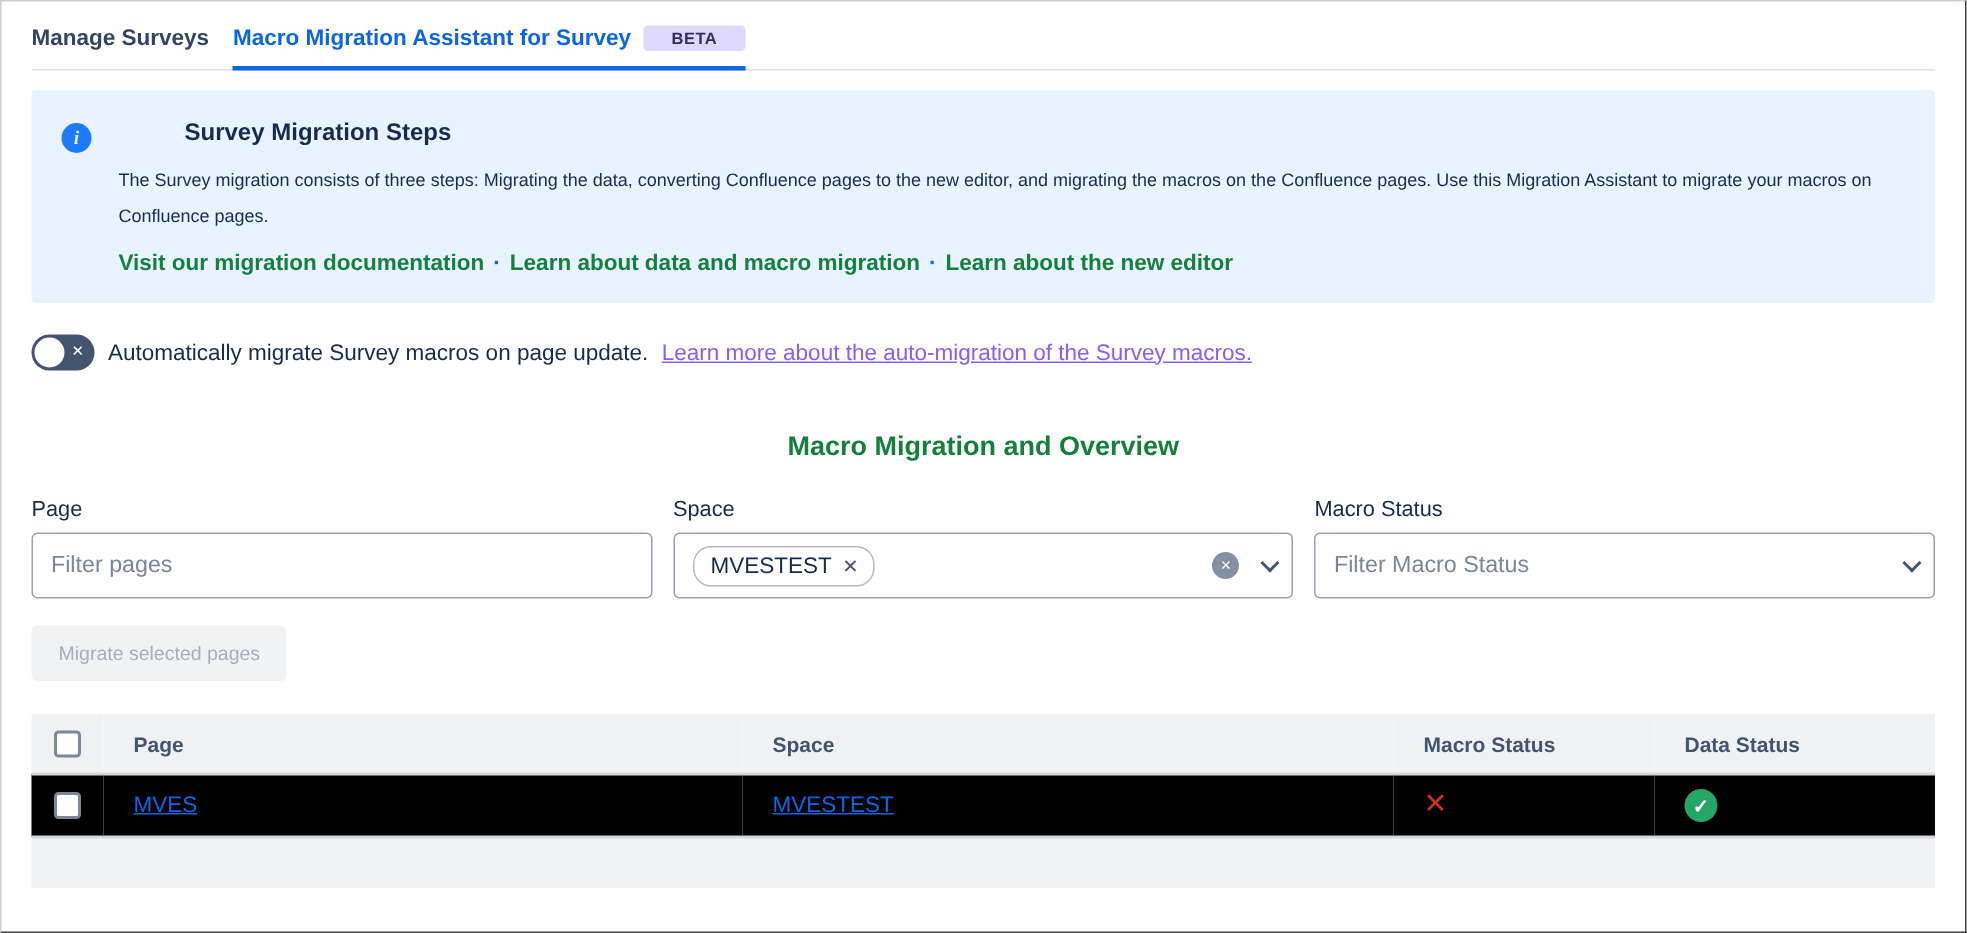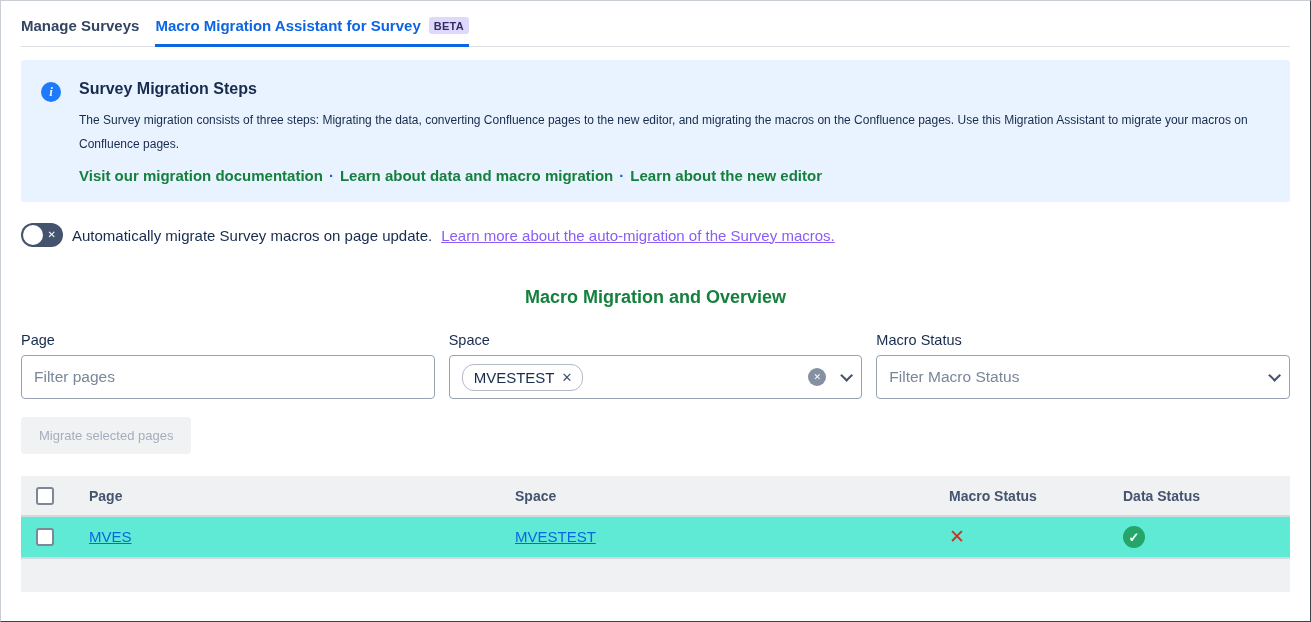--- a/index.html
+++ b/index.html
@@ -19,35 +19,35 @@
   
   .tabs { display: flex; gap: 16px; border-bottom: 1px solid #DCDFE4; padding-top: 12px; }
   .tab {
     font-size: 15px; font-weight: 600; color: #344563;
     padding: 4px 0 10px; border-bottom: 3px solid transparent; margin-bottom: -1px;
     cursor: pointer; display: flex; align-items: center; gap: 8px;
   }
   .tab.active { color: #0C66E4; border-bottom-color: #0C66E4; }
   .beta-badge {
     background: #DFD8FD; color: #352C63; font-size: 11px; font-weight: 700;
-    letter-spacing: .3px; padding: 2px 5px 1px; border-radius: 3px; line-height: 14px;
+    letter-spacing: .3px; padding: 2px 19px 1px; border-radius: 3px; line-height: 14px;
   }
 
   
   .banner {
     margin-top: 13px; background: #E9F2FF; border-radius: 3px;
     padding: 20px 24px 18px 20px; display: flex; gap: 18px;
   }
   .info-icon {
     flex: 0 0 auto; width: 20px; height: 20px; border-radius: 50%;
     background: #1D7AFC; color: #E9F2FF; font-size: 13px; font-weight: 700;
     display: flex; align-items: center; justify-content: center; margin-top: 2px;
     font-family: "Liberation Serif", serif; font-style: italic;
   }
-  .banner h2 { font-size: 16px; font-weight: 700; color: #172B4D; margin-bottom: 10px; }
+  .banner h2 { font-size: 16px; font-weight: 700; color: #172B4D; margin-bottom: 10px; margin-left: 44px; }
   .banner .body { font-size: 12px; line-height: 24px; color: #172B4D; max-width: 1210px; }
   .banner .links { margin-top: 11px; font-size: 15px; font-weight: 700; }
   .banner .links a { color: #15803d; text-decoration: none; cursor: pointer; }
   .dot-sep { color: #0C66E4; font-weight: 700; padding: 0 6px; }
 
   
   .toggle-row { margin-top: 21px; display: flex; align-items: center; gap: 9px; font-size: 15px; }
   .toggle {
     position: relative; width: 42px; height: 24px; border-radius: 12px;
     background: #44546F; cursor: pointer; flex: 0 0 auto;
@@ -99,21 +99,21 @@
     margin-top: 18px; height: 37px; padding: 0 18px; border: none; border-radius: 4px;
     background: #F1F2F4; color: #A6ADBD; font-size: 13px;
     font-family: "Liberation Sans", sans-serif; cursor: not-allowed;
   }
 
   
   table { margin-top: 22px; width: 100%; border-collapse: collapse; }
   col.c-check { width: 48px; } col.c-page { width: 426px; } col.c-space { width: 434px; }
   col.c-macro { width: 174px; }
   thead td { background: #F0F1F3; height: 40px; font-size: 14px; font-weight: 700; color: #44546F; }
-  tbody tr.data-row td { background: #5eead4; height: 42px; border-top: 2px solid #D5D9DF; }
+  tbody tr.data-row td { background: #000000; height: 42px; border-top: 2px solid #D5D9DF; }
   tbody tr.footer-row td { background: #F0F1F3; height: 34px; border-top: 2px solid #D5D9DF; }
   td { padding: 0 0 0 20px; text-align: left; vertical-align: middle; }
   td.check-cell { padding-left: 15px; }
   .checkbox {
     width: 18px; height: 18px; border: 2px solid #7D8799; border-radius: 3px;
     background: #fff; cursor: pointer; display: block;
   }
   td a.cell-link { color: #0C66E4; font-size: 15px; text-decoration: underline; cursor: pointer; }
   .x-mark { color: #CA3521; font-size: 19px; line-height: 1; }
   .check-circle {

